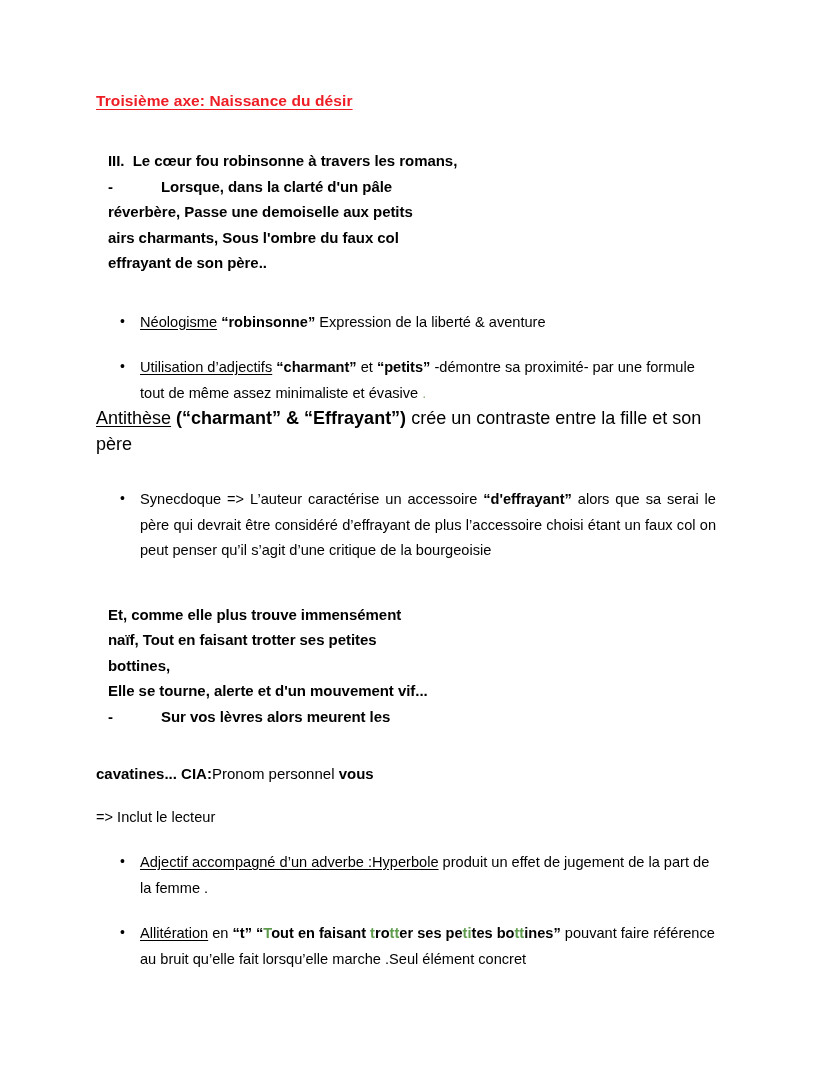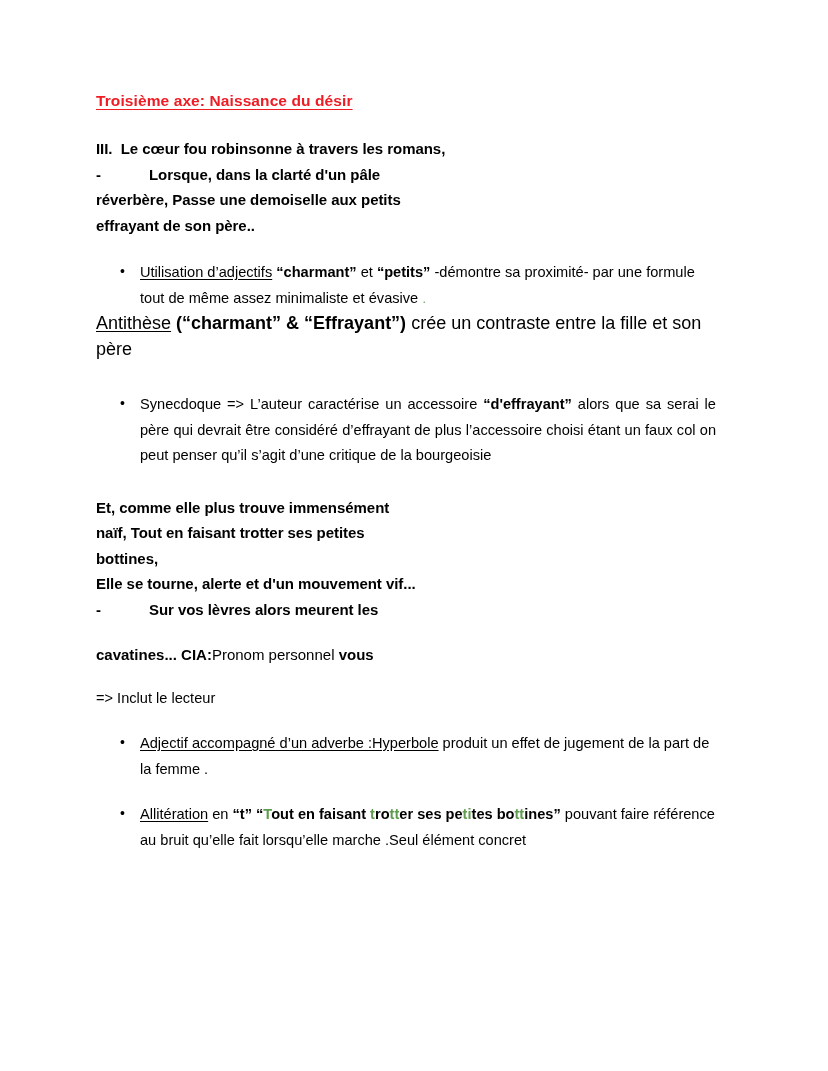--- a/index.html
+++ b/index.html
@@ -34,21 +34,21 @@
     letter-spacing: 0.1px;
     margin: 0 0 26px 0;
     display: inline-block;
   }
 
   
   .verse {
     font-size: 15px;
     font-weight: bold;
     line-height: 25.5px;
-    margin: 0;
+    margin: 12px;
     letter-spacing: -0.05px;
   }
   .verse .dash-indent {
     display: inline-block;
     width: 48px;
   }
   .verse-line { display: block; white-space: pre-wrap; }
 
   .block-gap-1 { height: 22px; }
   .block-gap-2 { height: 30px; }
@@ -107,26 +107,32 @@
 <div class="page">
 
   <div>
     <span class="doc-title">Troisième axe: Naissance du désir</span>
   </div>
 
   <div class="verse">
     <span class="verse-line">III.  Le cœur fou robinsonne à travers les romans,</span>
     <span class="verse-line"><span>-</span><span class="dash-indent"></span><span>Lorsque, dans la clarté d'un pâle</span></span>
     <span class="verse-line">réverbère, Passe une demoiselle aux petits</span>
+    <span class="verse-line">airs charmants, Sous l'ombre du faux col</span>
     <span class="verse-line">effrayant de son père..</span>
   </div>
 
   <div class="block-gap-1"></div>
 
   <ul class="bullets">
+    <li>
+      <span class="u">Néologisme</span>
+      <span class="b">“robinsonne”</span>
+      <span>Expression de la liberté &amp; aventure</span>
+    </li>
     <li>
       <span class="u">Utilisation d’adjectifs</span>
       <span class="b">“charmant”</span>
       <span>et</span>
       <span class="b">“petits”</span>
       <span>-démontre sa proximité- par une formule tout de même assez minimaliste et évasive</span>
       <span class="faint-dot">.</span>
     </li>
   </ul>
 

